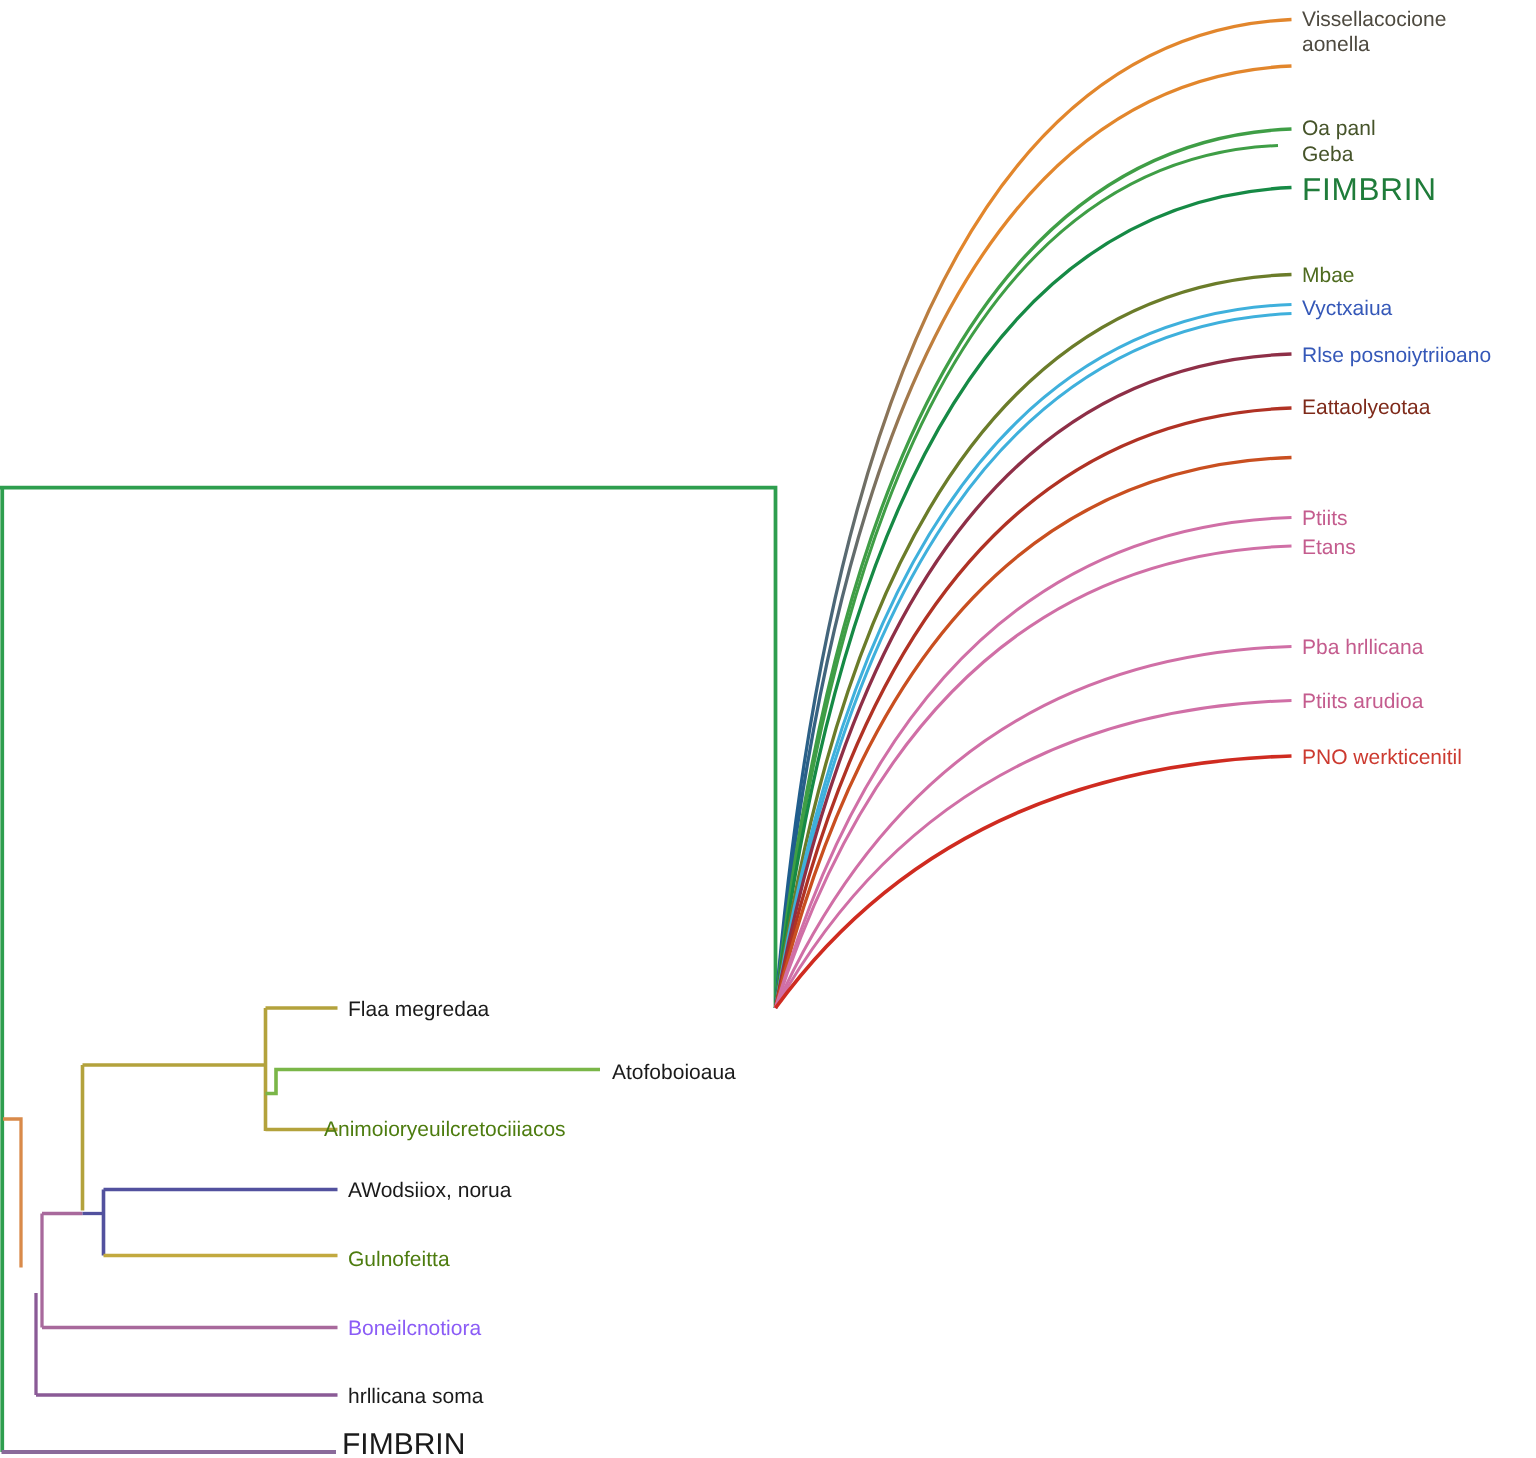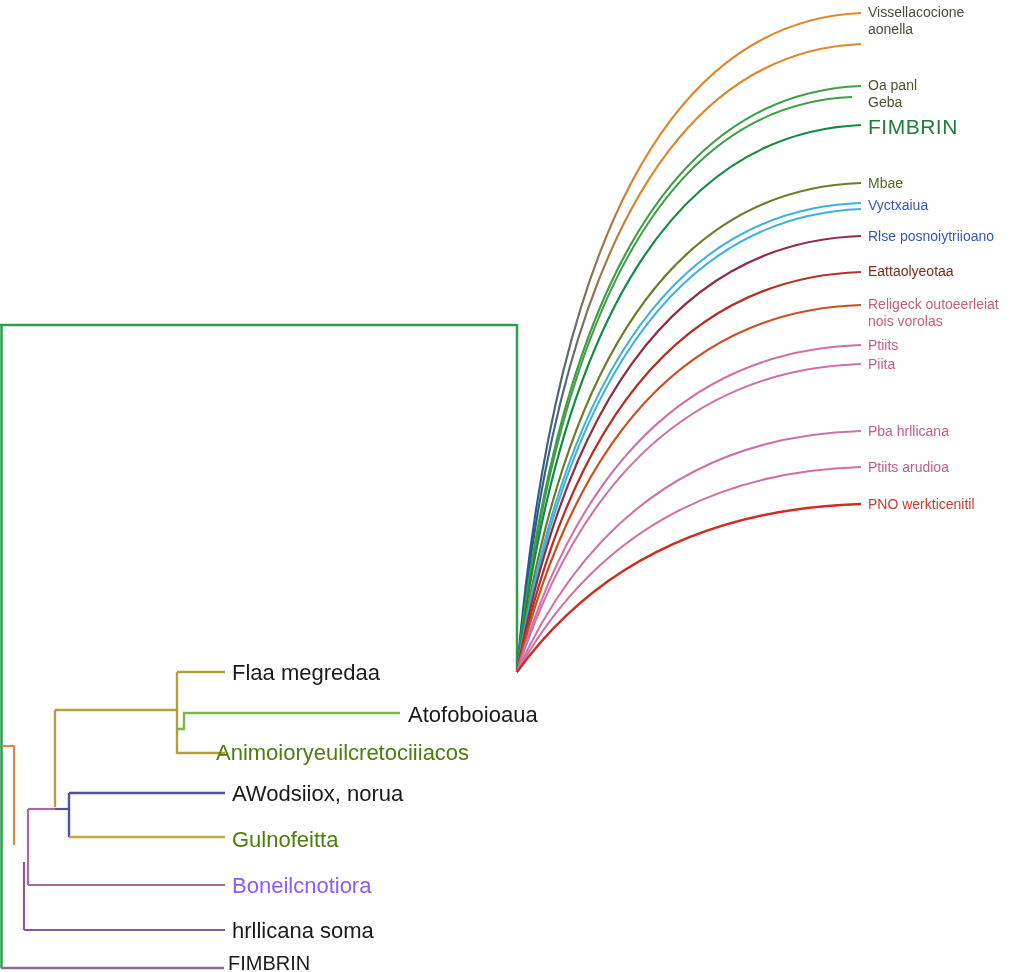--- a/index.html
+++ b/index.html
@@ -4,21 +4,21 @@
 <style>
   html,body{margin:0;padding:0;background:#ffffff;}
   .stage{
     position:relative;width:1024px;height:972px;overflow:hidden;
     background:#ffffff;
     font-family:"Liberation Sans","DejaVu Sans",sans-serif;
   }
   .stage svg{position:absolute;left:0;top:0;}
   .lbl{position:absolute;font-size:14px;line-height:17px;white-space:nowrap;}
   .lbl.big{font-size:21px;line-height:23px;letter-spacing:0.5px;}
-  .tlbl{position:absolute;font-size:22px;line-height:19px;white-space:nowrap;}
+  .tlbl{position:absolute;font-size:14px;line-height:19px;white-space:nowrap;}
   .tlbl.big{font-size:20px;line-height:22px;}
 </style>
 </head>
 <body>
 
 <div class="stage">
 
   <svg width="1024" height="972" viewBox="0 0 1024 972">
     <defs>
       <linearGradient id="gradTop" gradientUnits="userSpaceOnUse" x1="520" y1="0" x2="740" y2="0">
@@ -88,29 +88,25 @@
   </div>
   <div class="lbl" style="left: 868px; top: 197px; color: rgb(53, 88, 184);">
     <div>Vyctxaiua</div>
   </div>
   <div class="lbl" style="left: 868px; top: 228px; color: rgb(53, 88, 184);">
     <div>Rlse posnoiytriioano</div>
   </div>
   <div class="lbl" style="left: 868px; top: 263px; color: rgb(126, 42, 26);">
     <div>Eattaolyeotaa</div>
   </div>
-  <div class="lbl" style="left: 868px; top: 296px; color: rgb(199, 92, 130);">
-    <div>Religeck outoeerleiat</div>
-    <div>nois vorolas</div>
-  </div>
   <div class="lbl" style="left: 868px; top: 337px; color: rgb(196, 92, 142);">
     <div>Ptiits</div>
   </div>
   <div class="lbl" style="left: 868px; top: 356px; color: rgb(196, 92, 142);">
-    <div>Piita</div>
+    <div>Etans</div>
   </div>
   <div class="lbl" style="left: 868px; top: 423px; color: rgb(196, 92, 142);">
     <div>Pba hrllicana</div>
   </div>
   <div class="lbl" style="left: 868px; top: 459px; color: rgb(196, 92, 142);">
     <div>Ptiits arudioa</div>
   </div>
   <div class="lbl" style="left: 868px; top: 496px; color: rgb(204, 58, 48);">
     <div>PNO werkticenitil</div>
   </div>

